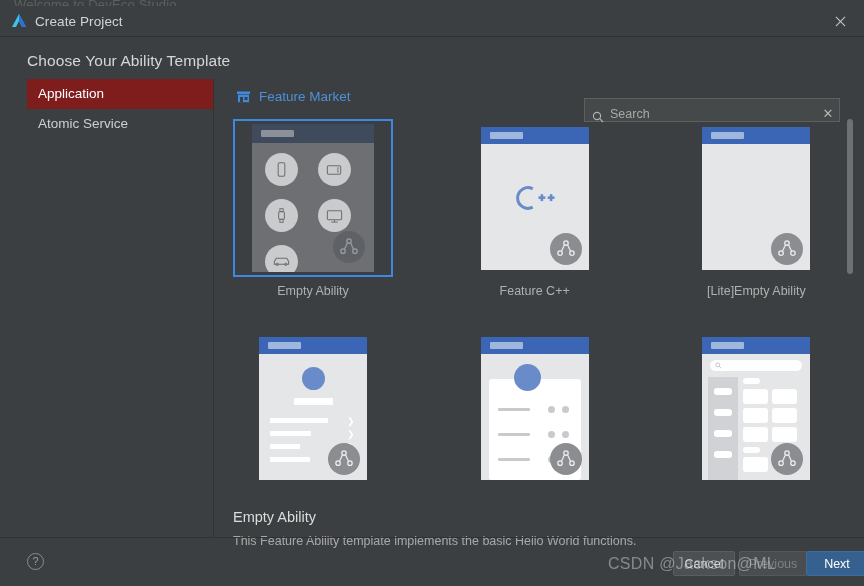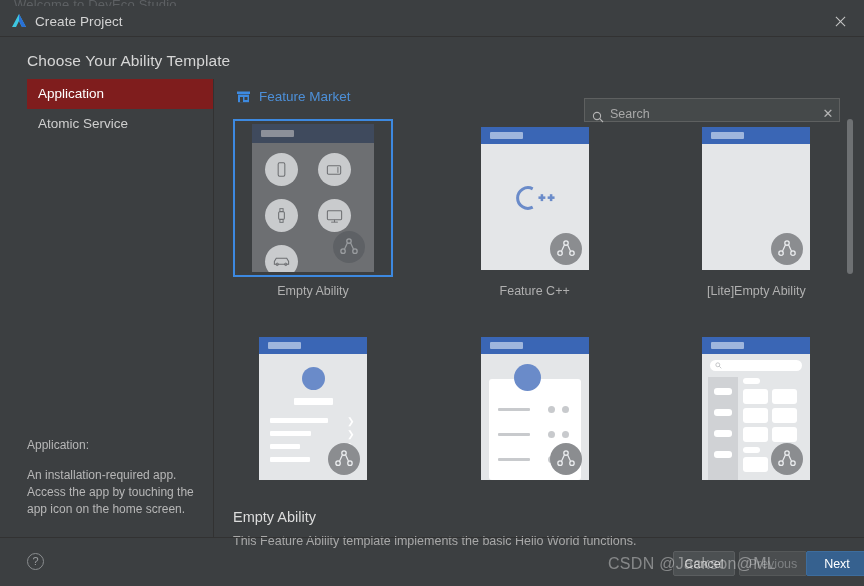--- a/index.html
+++ b/index.html
@@ -265,24 +265,20 @@
   <div class="tb-sep"></div>
 
   <div class="content">
 
     <div class="page-title">Choose Your Ability Template</div>
 
     <div class="left-col">
       <div class="nav-list">
         <div class="nav-item selected">Application</div>
         <div class="nav-item">Atomic Service</div>
-      </div>
-      <div class="desc-block">
-        <div class="desc-label">Application:</div>
-        <div class="desc-body">An installation-required app. Access the app by touching the app icon on the home screen.</div>
       </div>
     </div>
 
     <div class="right-col">
 
       <div class="market-link">
         <span class="mk-icon">
           <svg viewBox="0 0 15 15" width="15" height="15">
             <path d="M1 2.5 L14 2.5 L14 5 L1 5 Z" fill="#3d8ae0"></path>
             <rect x="2" y="5.6" width="11" height="7.6" fill="#3d8ae0"></rect>

